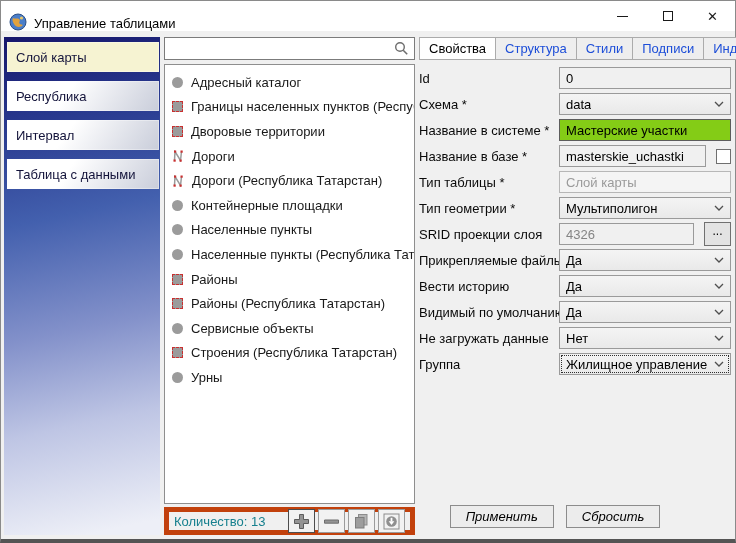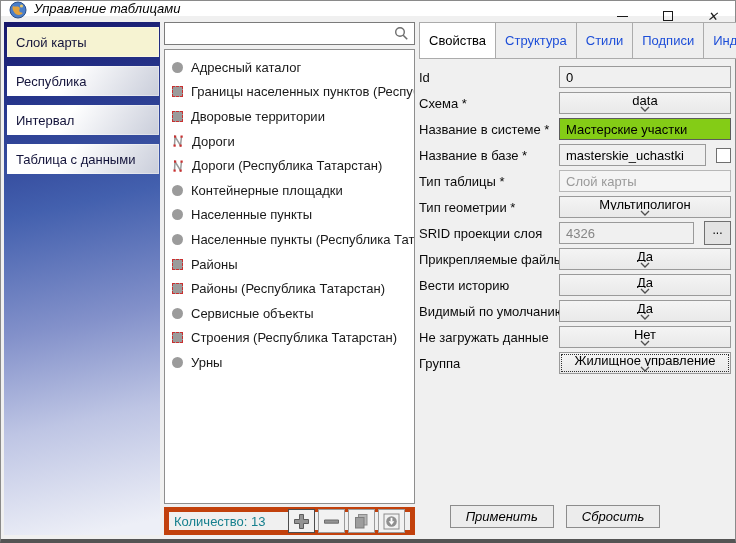--- a/index.html
+++ b/index.html
@@ -3,21 +3,21 @@
 <meta charset="utf-8">
 <style>
   * { box-sizing: border-box; margin: 0; padding: 0; }
   html,body { width:736px; height:543px; font-family:"Liberation Sans", sans-serif; }
   .window {
     width:736px; height:543px; background:#f0f0f0;
     border:1px solid #8a8a8a; border-bottom:4px solid #545454;
     display:flex; flex-direction:column;
   }
   
-  .titlebar { height:15px; background:#ffffff; display:flex; align-items:flex-start; flex:0 0 auto;font-style:italic; }
+  .titlebar { height:30px; background:#ffffff; display:flex; align-items:flex-end; flex:0 0 auto; }
   .app-icon { width:18px; height:18px; margin-left:8px; }
   .title { font-size:13px; color:#000; margin-left:7px; flex:1; }
   .win-btn { width:45px; height:30px; display:flex; align-items:center; justify-content:center; cursor:default; }
   .glyph-min { width:11px; height:1px; background:#1a1a1a; display:block; }
   .glyph-max { width:10px; height:10px; border:1px solid #1a1a1a; display:block; }
   .glyph-close { font-size:13px; color:#1a1a1a; line-height:1; }
   
   .main { flex:1; display:flex; padding:6px 4px 4px 3px; gap:4px; min-height:0; }
   
   .sidebar {
@@ -40,33 +40,33 @@
   .list-item { height:24.6px; display:flex; align-items:center; padding-left:7px; font-size:13px; color:#191919; white-space:nowrap; overflow:hidden; cursor:default; }
   .geo { flex:0 0 auto; margin-right:8px; display:inline-flex; }
   .geo-point { width:11px; height:11px; border-radius:50%; background:#9b9b9b; }
   .geo-polygon { width:11px; height:11px; background:#9b9b9b; border:1px dashed #c92f2f; }
   .list-footer { flex:0 0 auto; height:28px; margin-top:3px; border:5px solid #c2410c; background:#f0f0f0; display:flex; align-items:center; padding:0 5px; }
   .count { font-size:13px; color:#17808e; flex:1; }
   .icon-btn { width:27px; height:24px; border:1px solid #9b9b9b; background:#f2f2f2; display:flex; align-items:center; justify-content:center; margin-left:3px; cursor:pointer; }
   .icon-btn.emph { border-color:#4d4d4d; }
   
   .right { flex:1; display:flex; flex-direction:column; min-width:0; }
-  .tabstrip { display:flex; height:37px; flex:0 0 auto; }
+  .tabstrip { display:flex; height:23px; flex:0 0 auto; }
   .tab { padding:0 9px; font-size:13px; display:flex; align-items:center; border:1px solid #ababab; margin-right:-1px; background:#eeeeee; color:#1d4ed8; cursor:pointer; }
   .tab.active { background:#ffffff; color:#000; z-index:2; }
   .form { flex:1; display:flex; flex-direction:column; padding-top:5px; min-height:0; }
   .form-rows { flex:1; }
   .form-row { display:flex; align-items:center; height:26px; }
   .form-label { flex:1; font-size:13px; color:#0a0a0a; white-space:nowrap; overflow:hidden; }
   .ctrl-area { width:172px; flex:0 0 auto; display:flex; align-items:center; }
   .ctrl { height:22px; font-size:13px; display:flex; align-items:center; padding:0 6px; border:1px solid #9a9a9a; background:#f0f0f0; color:#000; flex:1; min-width:0; overflow:hidden; white-space:nowrap; }
   .ctrl.editable { background:#84cc16; border-color:#5c5c5c; }
   .ctrl.disabled { color:#9a9a9a; border-color:#b7b7b7; background:#f4f4f4; }
   .ctrl.graytext { color:#858585; }
-  .combobox { justify-content:space-between; cursor:pointer; background:linear-gradient(#f4f4f4,#e9e9e9);flex-direction:column; }
+  .combobox { justify-content:space-between; cursor:pointer; background:linear-gradient(#f4f4f4,#e9e9e9); }
   .combobox .cb-text { overflow:hidden; white-space:nowrap; }
   .combobox.focused { outline:1px dotted #2e2e2e; outline-offset:-3px; }
   .suffix-gap { width:10px; flex:0 0 auto; }
   .checkbox { width:15px; height:15px; background:#fff; border:1px solid #6f6f6f; flex:0 0 auto; cursor:pointer; }
   .ellipsis-btn { width:27px; height:24px; flex:0 0 auto; border:1px solid #707070; background:#e3e3e3; font-size:12px; display:flex; align-items:center; justify-content:center; cursor:pointer; padding-bottom:6px; }
   .form-actions { flex:0 0 auto; display:flex; justify-content:center; gap:12px; padding:5px 40px 7px 0; }
   .btn { height:23px; padding:0 15px; font-size:13px; border:1px solid #8c8c8c; background:#ececec; cursor:pointer; font-family:"Liberation Sans", sans-serif;font-style:italic; }
 </style>
 </head>
 <body>

